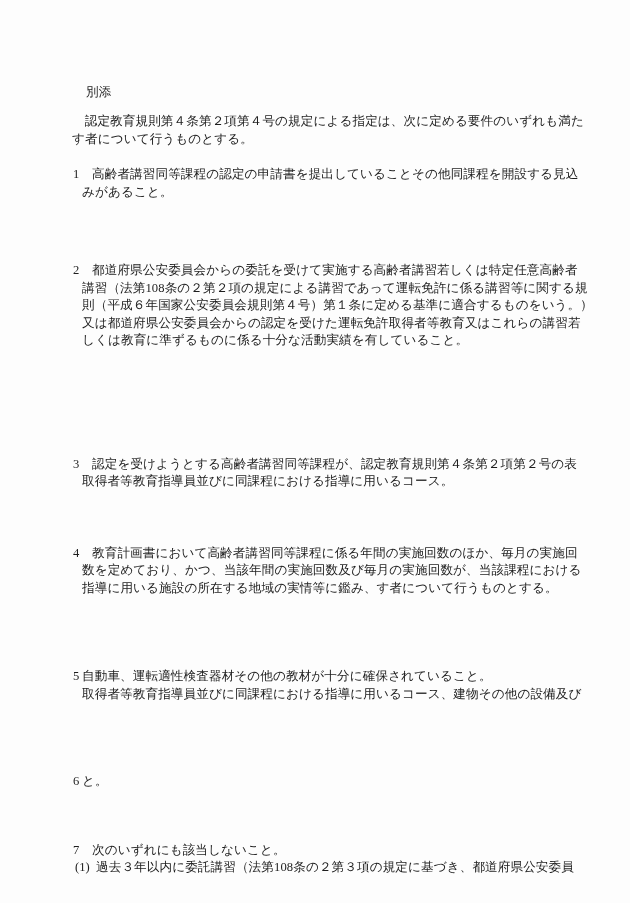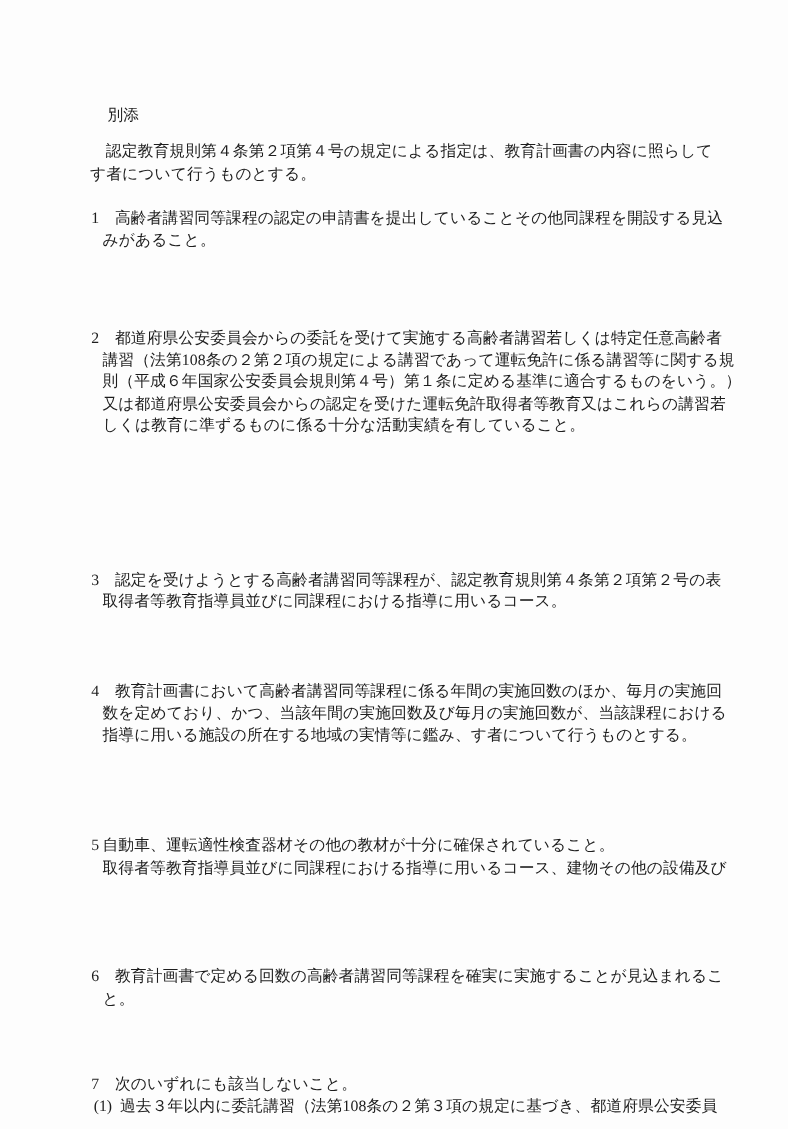--- a/index.html
+++ b/index.html
@@ -74,21 +74,21 @@
 </style>
 </head>
 <body>
 
 <main class="page">
   <div class="doc" id="doc">
       <div class="blk label-blk" id="blk-0">
         <div class="ln ">別添</div>
       </div>
       <div class="blk para-blk" id="blk-1">
-        <div class="ln ">　認定教育規則第４条第２項第４号の規定による指定は、教育計画書の内容に照らして</div>
+        <div class="ln ">　認定教育規則第４条第２項第４号の規定による指定は、次に定める要件のいずれも満た</div>
         <div class="ln ">す者について行うものとする。</div>
       </div>
       <div class="blk item" id="blk-2">
         <span class="marker">1</span>
         <div class="ln ln-first">高齢者講習同等課程の認定の申請書を提出していることその他同課程を開設する見込</div>
         <div class="ln ln-cont">みがあること。</div>
       </div>
       <div class="blk item" id="blk-3">
         <span class="marker">2</span>
         <div class="ln ln-first">都道府県公安委員会からの委託を受けて実施する高齢者講習若しくは特定任意高齢者</div>
@@ -108,21 +108,20 @@
         <div class="ln ln-cont">数を定めており、かつ、当該年間の実施回数及び毎月の実施回数が、当該課程における</div>
         <div class="ln ln-cont">指導に用いる施設の所在する地域の実情等に鑑み、す者について行うものとする。</div>
       </div>
       <div class="blk item" id="blk-6">
         <span class="marker">5</span>
         <div class="ln ln-cont">自動車、運転適性検査器材その他の教材が十分に確保されていること。</div>
         <div class="ln ln-cont">取得者等教育指導員並びに同課程における指導に用いるコース、建物その他の設備及び</div>
       </div>
       <div class="blk item" id="blk-7">
         <span class="marker">6</span>
-        <div class="ln ln-first">教育計画書で定める回数の高齢者講習同等課程を確実に実施することが見込まれるこ</div>
         <div class="ln ln-cont">と。</div>
       </div>
       <div class="blk item" id="blk-8">
         <span class="marker">7</span>
         <div class="ln ln-first">次のいずれにも該当しないこと。</div>
         <div class="sub">
           <span class="marker">(1)</span>
           <div class="ln ln-first">過去３年以内に委託講習（法第108条の２第３項の規定に基づき、都道府県公安委員</div>
         </div>
       </div>

